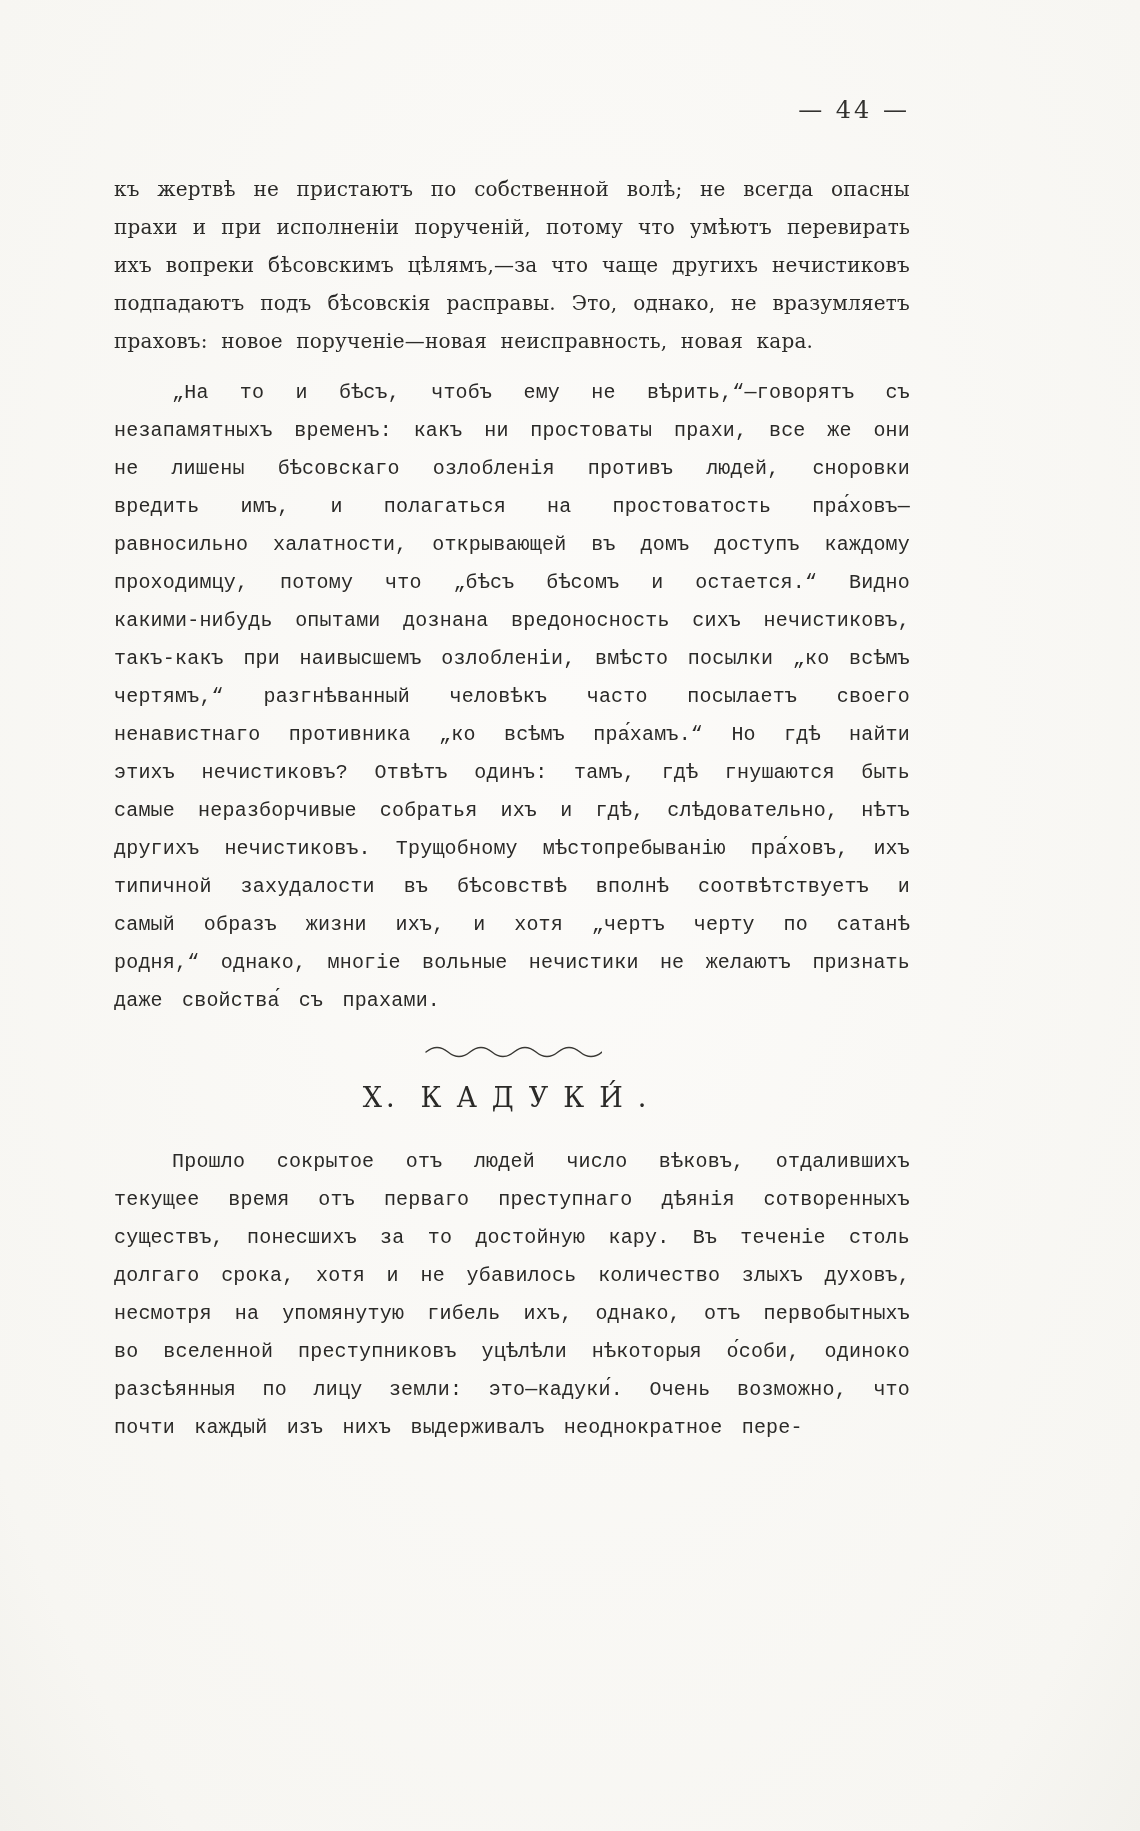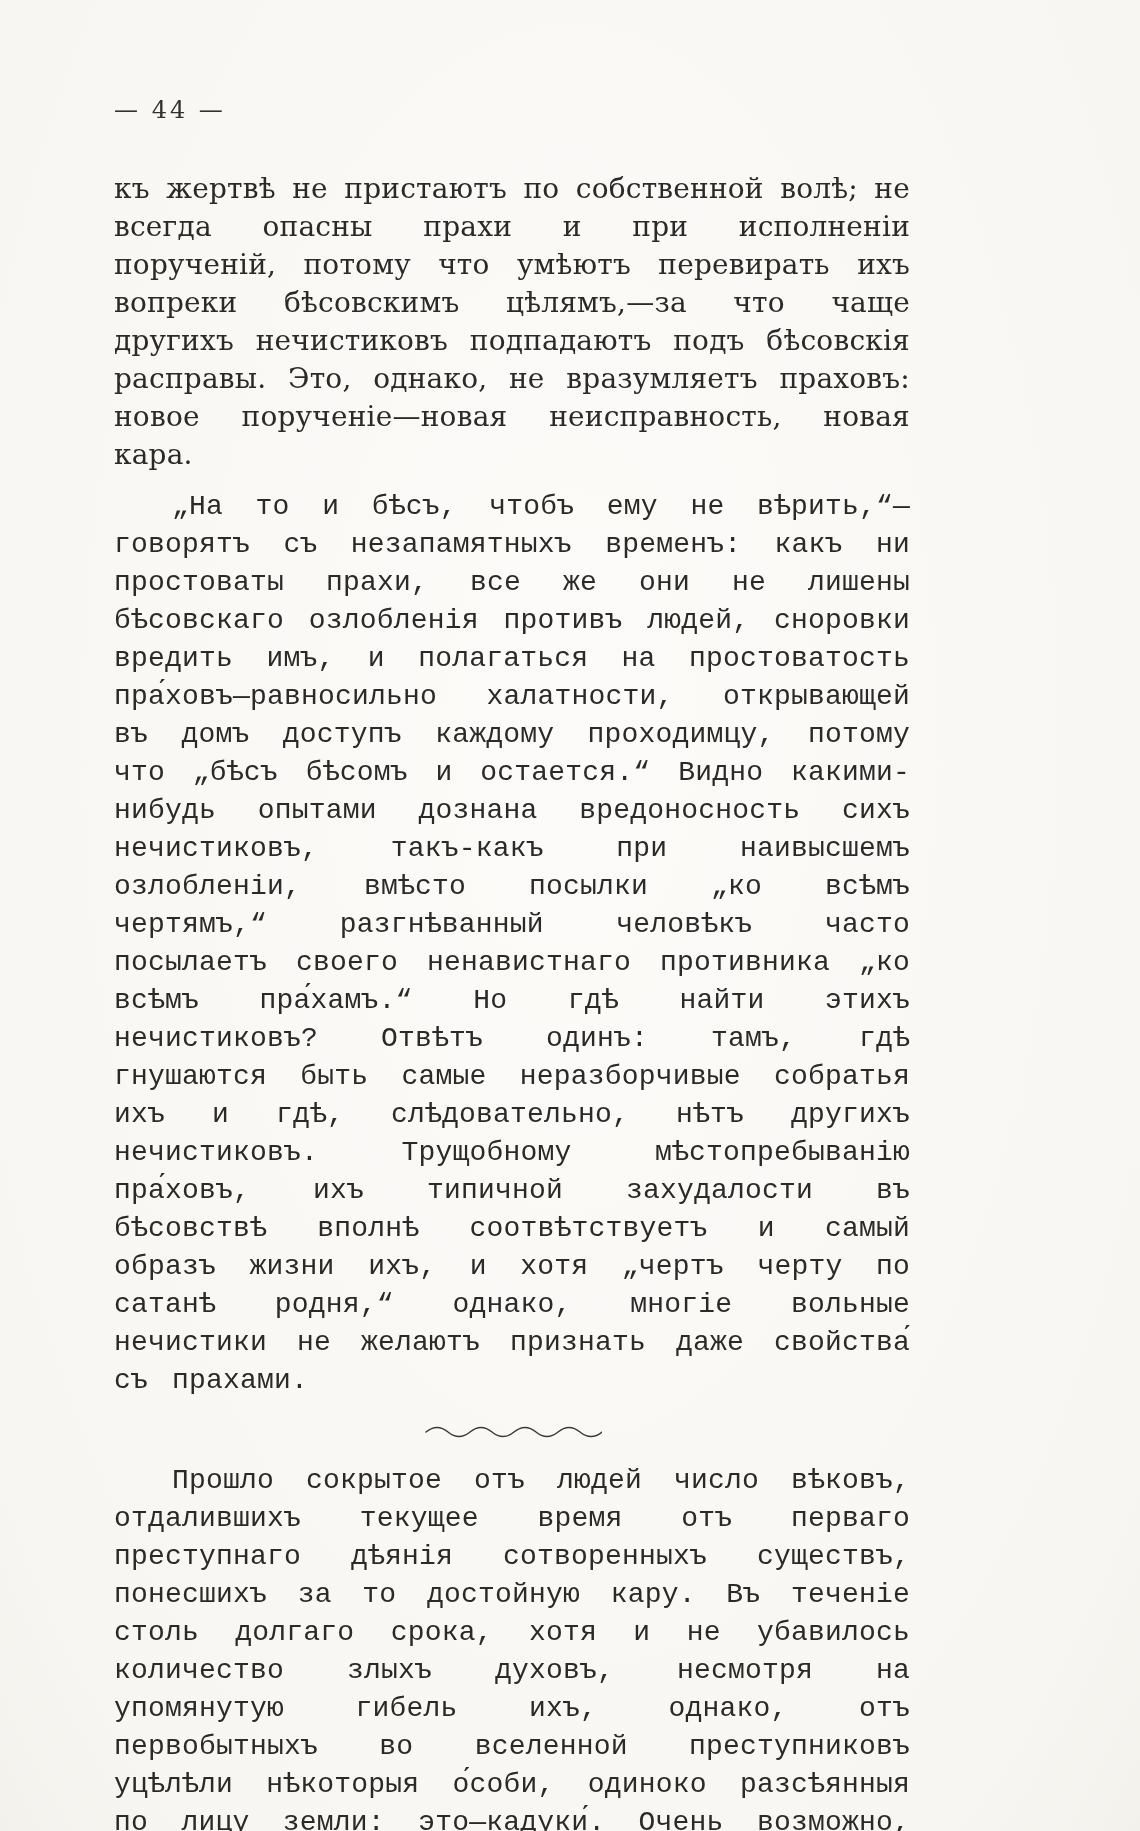--- a/index.html
+++ b/index.html
@@ -15,28 +15,28 @@
     color: #2b2a28;
     overflow: hidden;
   }
   .page {
     box-sizing: border-box;
     width: 1140px;
     height: 1831px;
     padding: 96px 230px 60px 114px; 
   }
   .page-number {
-    text-align: left;
+    text-align: right;
     font-size: 24px;
     letter-spacing: 3px;
     margin-bottom: 46px;
     color: #33322f;
   }
   .para {
-    font-size: 28px;
+    font-size: 20px;
     line-height: 38px;
     text-align: justify;
     word-spacing: 7px;
     letter-spacing: 0.2px;
     margin: 0 0 14px 0;
   }
   .para.indent {
     text-indent: 58px;
     font-family: Liberation Mono, monospace;
   }
@@ -77,16 +77,17 @@
   <p class="para">къ жертвѣ не пристаютъ по собственной волѣ; не всегда опасны прахи и при исполненіи порученій, потому что умѣютъ перевирать ихъ вопреки бѣсовскимъ цѣлямъ,—за что чаще другихъ нечистиковъ подпадаютъ подъ бѣсовскія расправы. Это, однако, не вразумляетъ праховъ: новое порученіе—новая неисправность, новая кара.</p>
 
   <p class="para indent">„На то и бѣсъ, чтобъ ему не вѣрить,“—говорятъ съ незапамятныхъ временъ: какъ ни простоваты прахи, все же они не лишены бѣсовскаго озлобленія противъ людей, сноровки вредить имъ, и полагаться на простоватость пра́ховъ—равносильно халатности, открывающей въ домъ доступъ каждому проходимцу, потому что „бѣсъ бѣсомъ и остается.“ Видно какими-нибудь опытами дознана вредоносность сихъ нечистиковъ, такъ-какъ при наивысшемъ озлобленіи, вмѣсто посылки „ко всѣмъ чертямъ,“ разгнѣванный человѣкъ часто посылаетъ своего ненавистнаго противника „ко всѣмъ пра́хамъ.“ Но гдѣ найти этихъ нечистиковъ? Отвѣтъ одинъ: тамъ, гдѣ гнушаются быть самые неразборчивые собратья ихъ и гдѣ, слѣдовательно, нѣтъ другихъ нечистиковъ. Трущобному мѣстопребыванію пра́ховъ, ихъ типичной захудалости въ бѣсовствѣ вполнѣ соотвѣтствуетъ и самый образъ жизни ихъ, и хотя „чертъ черту по сатанѣ родня,“ однако, многіе вольные нечистики не желаютъ признать даже свойства́ съ прахами.</p>
 
   <div class="divider">
     <svg width="180" height="16" viewBox="0 0 180 16">
       <path d="M4 10 q 11 -9 22 0 t 22 0 t 22 0 t 22 0 t 22 0 t 22 0 t 22 0 t 22 0" fill="none" stroke="#3a3935" stroke-width="1.4" stroke-linecap="round"></path>
     </svg>
   </div>
 
+  <h2 class="heading"><span class="sec-number">X.</span><span class="sec-title">КАДУКИ́.</span></h2>
 
   <p class="para indent after-heading">Прошло сокрытое отъ людей число вѣковъ, отдалившихъ текущее время отъ перваго преступнаго дѣянія сотворенныхъ существъ, понесшихъ за то достойную кару. Въ теченіе столь долгаго срока, хотя и не убавилось количество злыхъ духовъ, несмотря на упомянутую гибель ихъ, однако, отъ первобытныхъ во вселенной преступниковъ уцѣлѣли нѣкоторыя о́соби, одиноко разсѣянныя по лицу земли: это—кадуки́. Очень возможно, что почти каждый изъ нихъ выдерживалъ неоднократное пере-</p>
 
 </div>
 
 </body></html>

